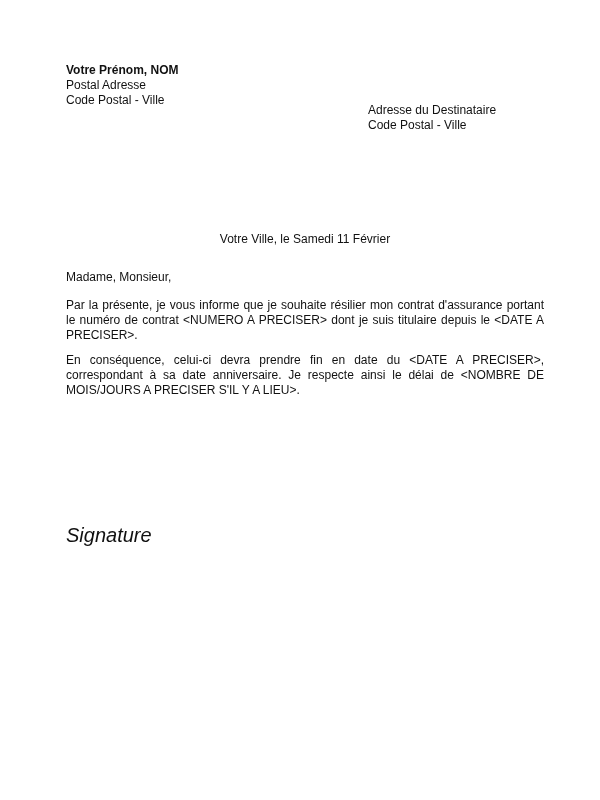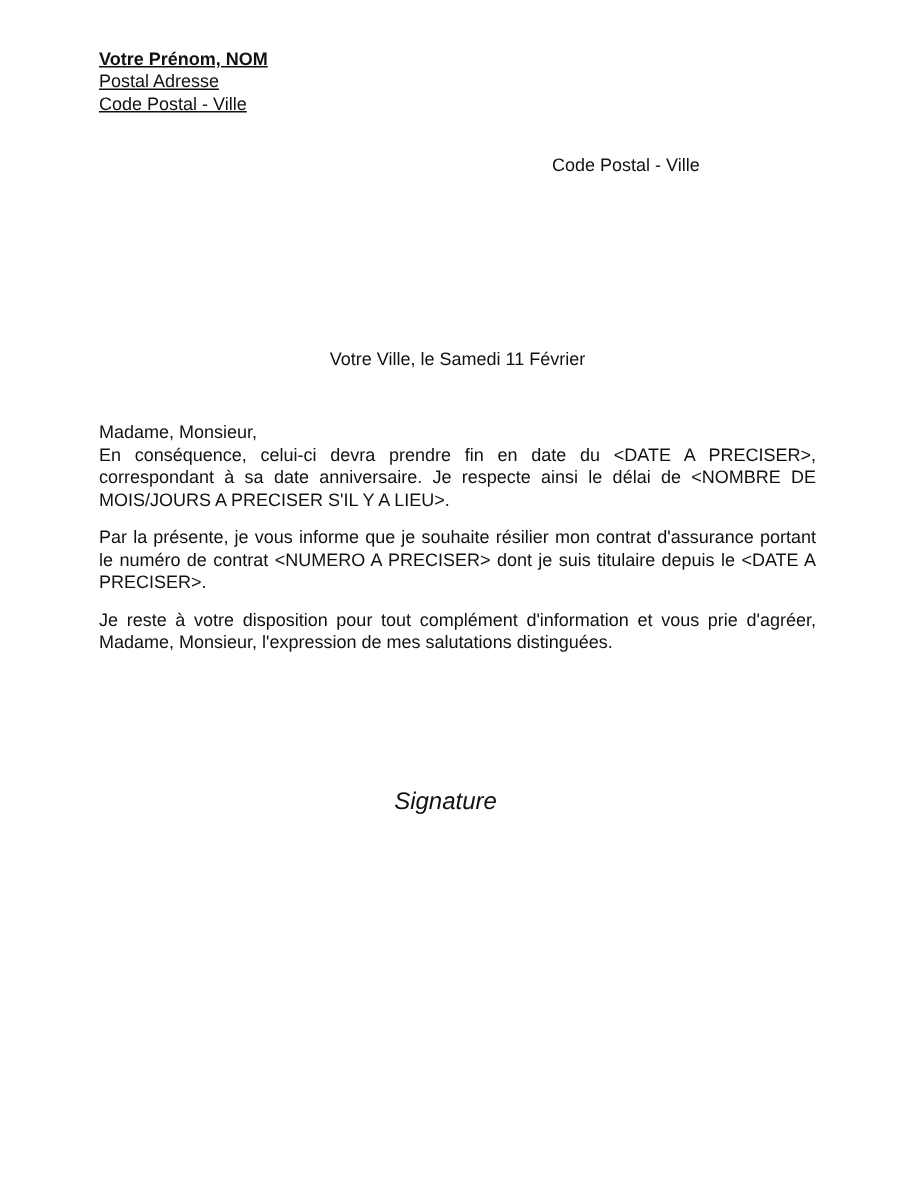--- a/index.html
+++ b/index.html
@@ -14,85 +14,84 @@
     background: #ffffff;
     overflow: hidden;
     font-family: "Liberation Sans", "DejaVu Sans", sans-serif;
     font-size: 12px;
     line-height: 15px;
     color: #111111;
   }
   .abs { position: absolute; }
   .sender-block {
     left: 66px;
-    top: 32px;
-    text-decoration: underline;
+    top: 63px;
   }
   .recipient-block {
     left: 368px;
     top: 103px;
   }
   .block-name {
     font-weight: bold;
   }
   .date-line {
     left: 66px;
     top: 232px;
     width: 478px;
     text-align: center;
   }
   .letter-body {
     left: 66px;
-    top: 281px;
+    top: 270px;
     width: 478px;
   }
   .salutation {
     margin: 0;
   }
   .letter-body p.para {
     margin: 0;
     text-align: justify;
   }
   .letter-body p.para.first {
     margin-top: 13px;
   }
   .letter-body p.para + p.para {
     margin-top: 10px;
   }
   .signature-line {
     left: 66px;
     top: 526px;
     width: 478px;
-    text-align: center;
+    text-align: left;
     padding-right: 16px;
     box-sizing: border-box;
-    font-size: 16px;
+    font-size: 20px;
     font-style: italic;
     line-height: 18px;
   }
 </style>
 </head>
 <body>
 
 <div class="page">
 
   <div class="abs sender-block">
     <div class="block-name">Votre Prénom, NOM</div>
     <div>Postal Adresse</div>
     <div>Code Postal - Ville</div>
   </div>
 
   <div class="abs recipient-block">
+    <div>Adresse du Destinataire</div>
     <div>Code Postal - Ville</div>
   </div>
 
   <div class="abs date-line">Votre Ville, le Samedi 11 Février</div>
 
   <div class="abs letter-body">
     <p class="salutation">Madame, Monsieur,</p>
+    <p class="para first">Par la présente, je vous informe que je souhaite résilier mon contrat d'assurance portant le numéro de contrat &lt;NUMERO A PRECISER&gt; dont je suis titulaire depuis le &lt;DATE A PRECISER&gt;.</p>
     <p class="para">En conséquence, celui-ci devra prendre fin en date du &lt;DATE A PRECISER&gt;, correspondant à sa date anniversaire. Je respecte ainsi le délai de &lt;NOMBRE DE MOIS/JOURS A PRECISER S'IL Y A LIEU&gt;.</p>
-    <p class="para first">Par la présente, je vous informe que je souhaite résilier mon contrat d'assurance portant le numéro de contrat &lt;NUMERO A PRECISER&gt; dont je suis titulaire depuis le &lt;DATE A PRECISER&gt;.</p>
-    <p class="para">Je reste à votre disposition pour tout complément d'information et vous prie d'agréer, Madame, Monsieur, l'expression de mes salutations distinguées.</p>
   </div>
 
   <div class="abs signature-line">Signature</div>
 
 </div>
 
 </body></html>

